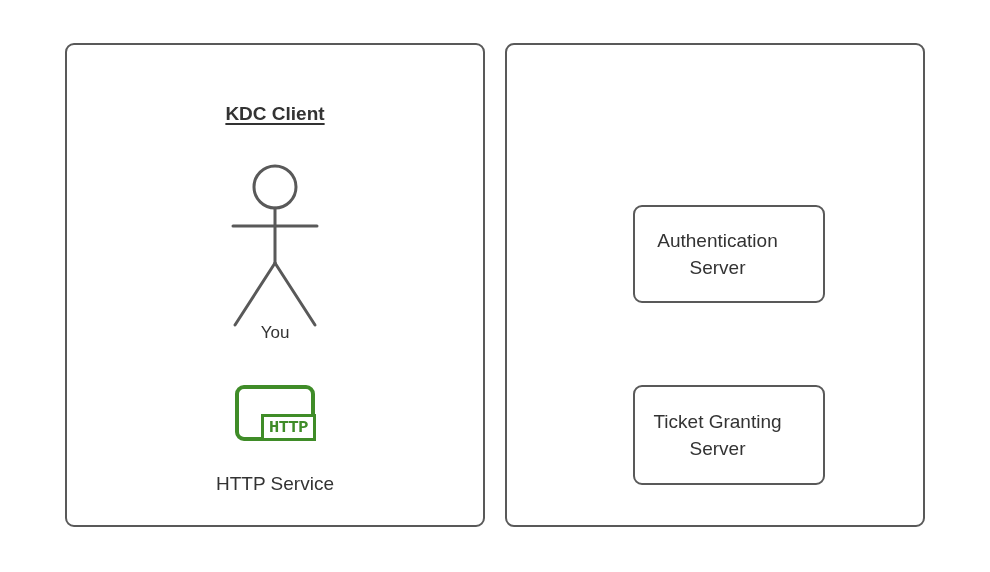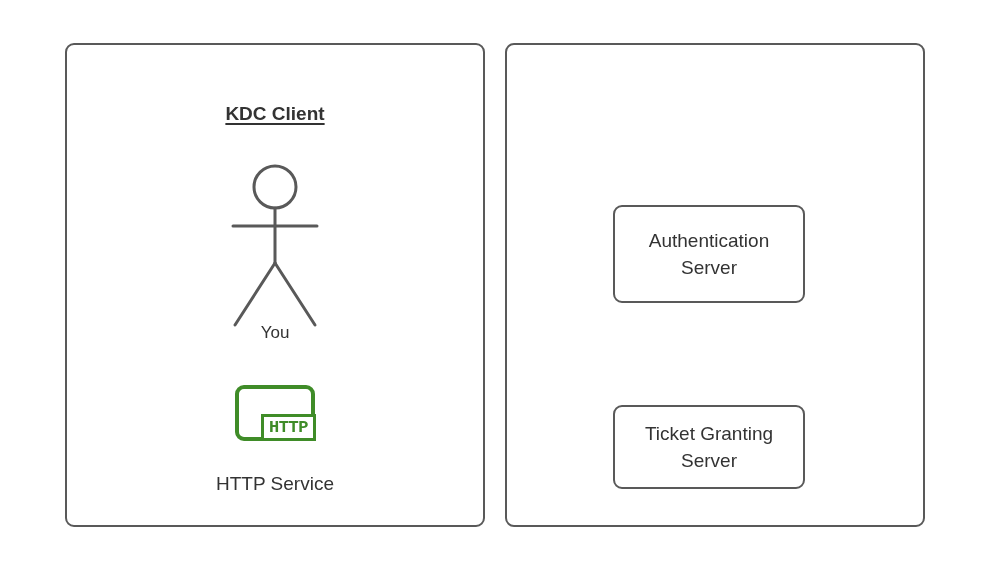--- a/index.html
+++ b/index.html
@@ -112,31 +112,31 @@
     top: 428px;
     left: 0;
     right: 0;
     text-align: center;
     font-size: 19px;
     line-height: 22px;
   }
 
   .node {
     position: absolute;
-    left: 106px;
+    left: 126px;
     width: 192px;
     border: 2px solid var(--stroke);
     border-radius: 9px;
     background: var(--background);
     display: flex;
     align-items: center;
-    justify-content: center;
+    justify-content: flex-start;
   }
   .node-auth { top: 160px; height: 98px; }
-  .node-tgs  { top: 340px; height: 84px; margin-top: 20px; }
+  .node-tgs  { top: 340px; height: 100px; }
   .node-label {
     display: block;
     width: 165px;
     text-align: center;
     font-size: 19px;
     line-height: 27px;
     color: var(--text);
   }
 </style>
 </head>

